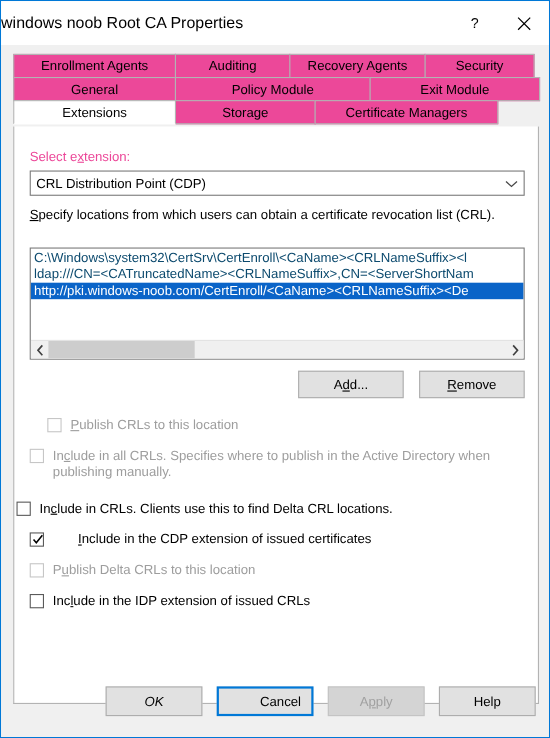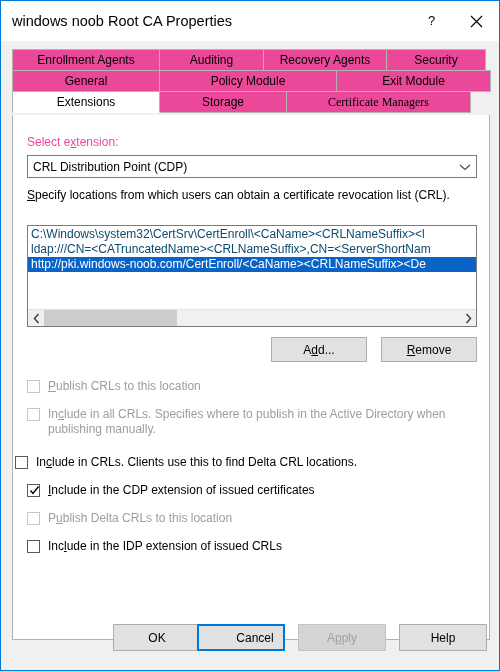--- a/index.html
+++ b/index.html
@@ -31,21 +31,20 @@
   
   .titlebar {
     height: 40px;
     background: #ffffff;
     display: flex;
     align-items: center;
     flex: 0 0 auto;
   }
   .title-text {
     flex: 1 1 auto;
-    padding-left: 11px;
     font-size: 14.5px;
     color: #000000;
     white-space: nowrap;
     overflow: hidden;
   }
   .titlebar-btn {
     width: 45px;
     height: 40px;
     display: flex;
     align-items: center;
@@ -104,21 +103,21 @@
   .tabrow.r1 .tab:nth-child(2) { width: 105px; }
   .tabrow.r1 .tab:nth-child(3) { width: 124px; }
   .tabrow.r1 .tab:nth-child(4) { width: 100px; }
 
   .tabrow.r2 .tab:nth-child(1) { width: 148px; }
   .tabrow.r2 .tab:nth-child(2) { width: 178px; }
   .tabrow.r2 .tab:nth-child(3) { width: 155px; }
 
   .tabrow.r3 .tab:nth-child(1) { width: 148px; }
   .tabrow.r3 .tab:nth-child(2) { width: 128px; }
-  .tabrow.r3 .tab:nth-child(3) { width: 185px; font-family: Liberation Serif, serif; }
+  .tabrow.r3 .tab:nth-child(3) { width: 167px; }
 
   
   .tabpage {
     position: absolute;
     left: 11px;
     top: 74px;
     width: 478px;
     height: 525px;
     box-sizing: border-box;
     background: #ffffff;
@@ -292,41 +291,41 @@
     width: 11px; height: 11px;
   }
   .cb-label {
     padding-left: 8px;
     font-size: 12px;
     line-height: 15px;
     color: #000;
   }
   .cb-label.disabled { color: #9d9d9d; }
 
-  .cb1 { left: 14px; top: 264px; width: 440px; }
+  .cb1 { left: 30px; top: 264px; width: 440px; }
   .cb2 { left: 14px; top: 292px; width: 440px; }
   .cb3 { left: 2px; top: 340px; width: 440px; }
-  .cb4 { left: 14px; top: 368px; width: 440px; }
+  .cb4 { left: 14px; top: 368px; width: 440px; gap: 23px; }
   .cb5 { left: 14px; top: 396px; width: 440px; }
   .cb6 { left: 14px; top: 424px; width: 440px; }
 
   
   .footer {
     position: absolute;
     left: 0; bottom: 0;
     width: 498px;
     height: 62px;
   }
   .footer .btn {
     position: absolute;
     top: 16px;
     width: 88px;
     height: 27px;
   }
-  .btn-ok     { left: 112px; }
+  .btn-ok     { left: 95px; font-style: italic; }
   .btn-cancel { left: 196px; }
   .btn-apply  { left: 297px; }
   .btn-help   { left: 398px; }
 </style>
 </head>
 <body>
 
 <div class="dialog">
 
   <div class="titlebar">

